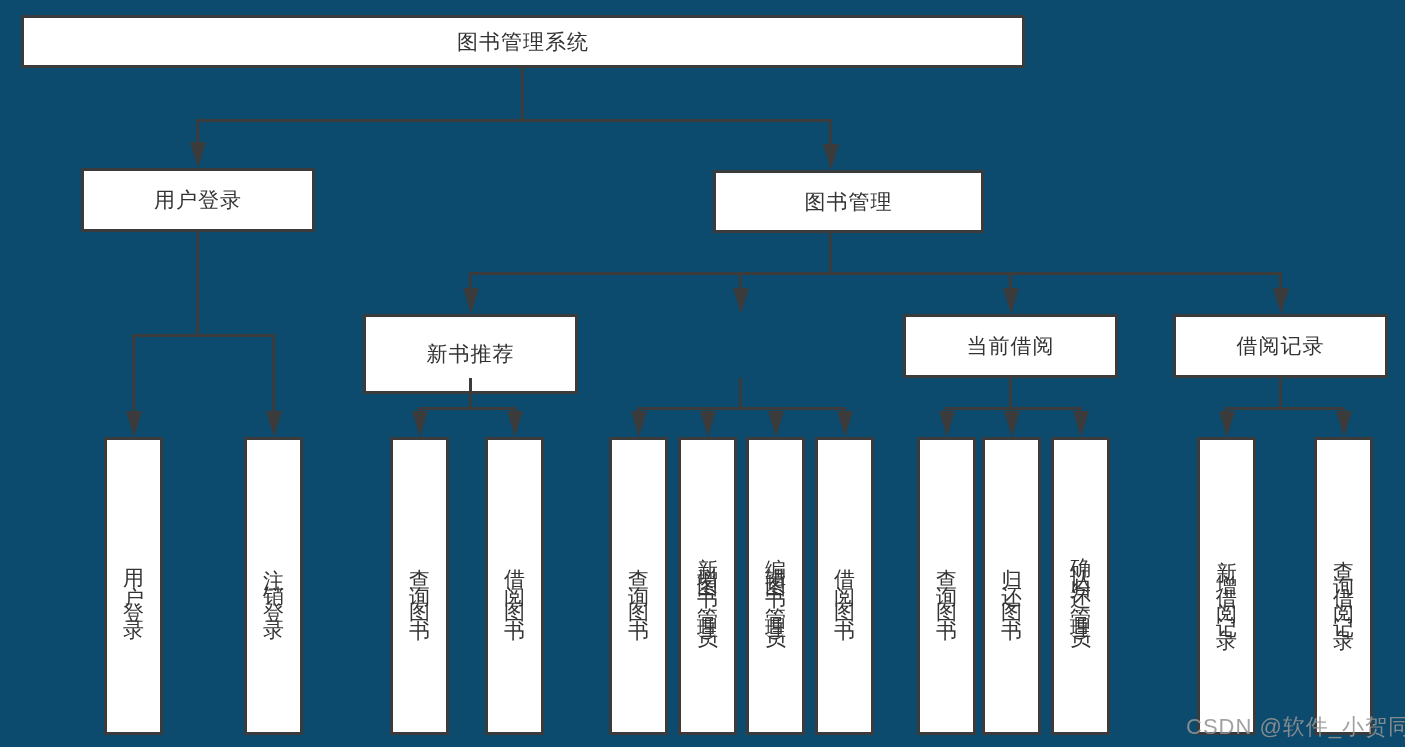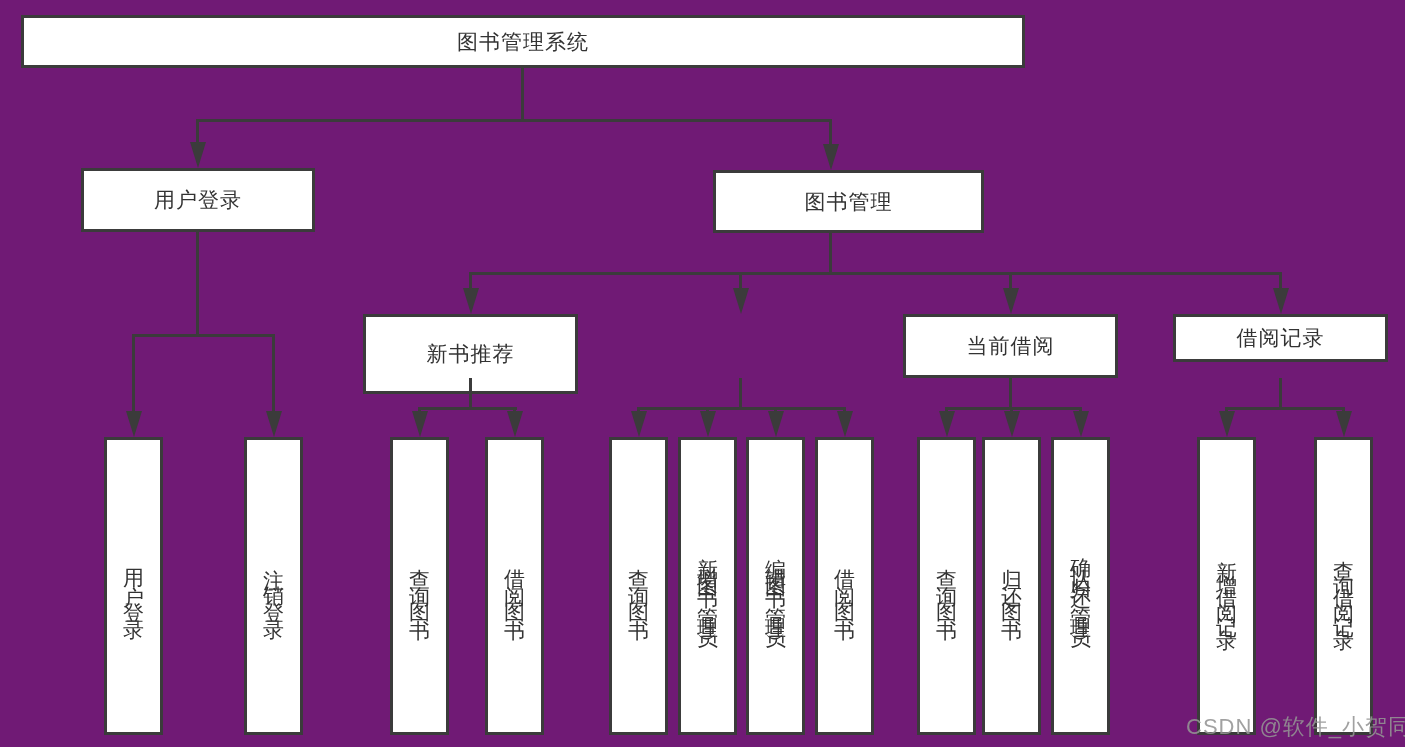--- a/index.html
+++ b/index.html
@@ -1,20 +1,20 @@
 <!DOCTYPE html>
 <html><head>
 <meta charset="utf-8">
 <style>
   html, body { margin: 0; padding: 0; background: #ffffff; }
   #canvas {
     position: relative;
     width: 1405px;
     height: 747px;
-    background: #701a75;
+    background: #0c4a6e;
     font-family: "Liberation Sans", "DejaVu Sans", sans-serif;
     overflow: hidden;
   }
   .node {
     position: absolute;
     box-sizing: border-box;
     border: 3px solid #3b3b3b;
     background: #ffffff;
     display: flex;
     align-items: center;
@@ -90,21 +90,21 @@
   <div class="node" style="left:713px; top:170px; width:271px; height:63px;">
     <span>图书管理</span>
   </div>
 
   <div class="node" style="left:363px; top:314px; width:215px; height:80px;">
     <span>新书推荐</span>
   </div>
   <div class="node" style="left:903px; top:314px; width:215px; height:64px;">
     <span>当前借阅</span>
   </div>
-  <div class="node" style="left:1173px; top:314px; width:215px; height:48px;">
+  <div class="node" style="left:1173px; top:314px; width:215px; height:64px;">
     <span>借阅记录</span>
   </div>
 
   <div class="leaf" style="left:104px; top:437px; width:59px; height:298px;">
     <span class="vtext ls-a">用户登录</span>
   </div>
   <div class="leaf" style="left:244px; top:437px; width:59px; height:298px;">
     <span class="vtext ls-a">注销登录</span>
   </div>
   <div class="leaf" style="left:390px; top:437px; width:59px; height:298px;">

